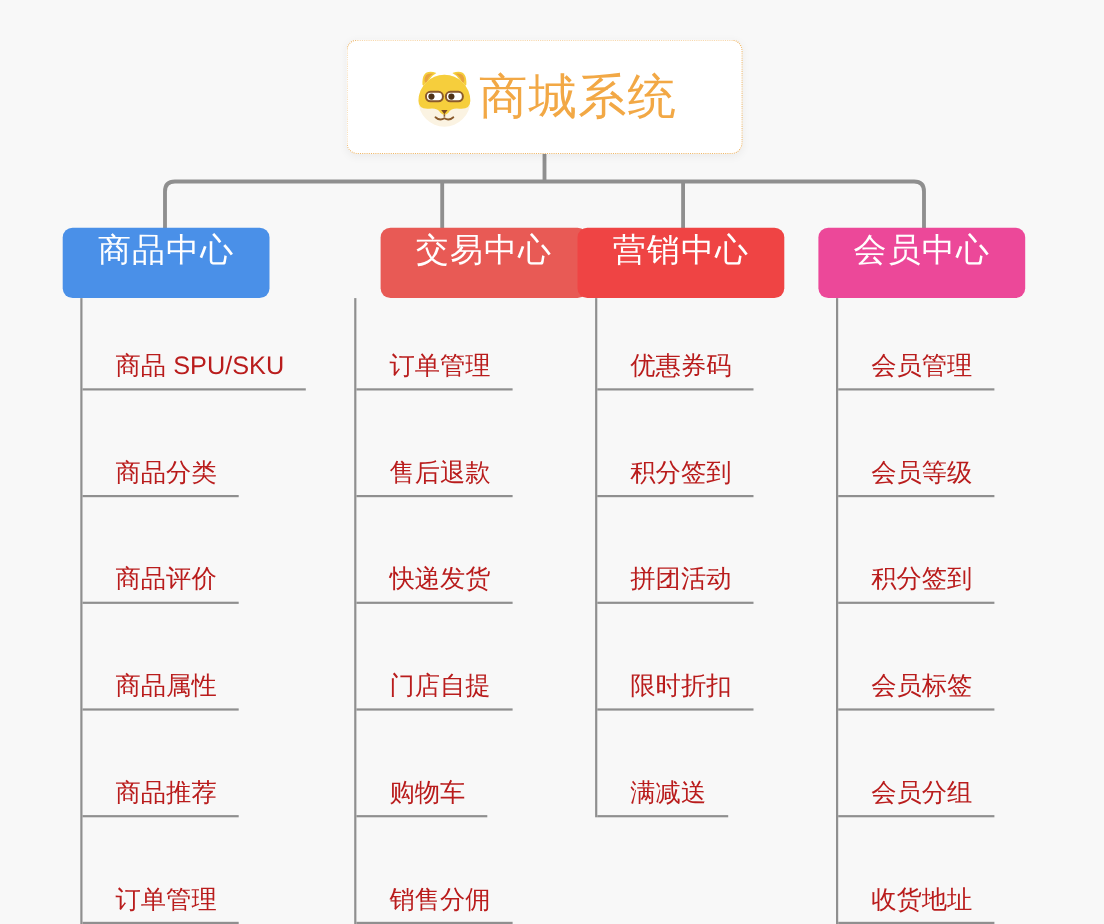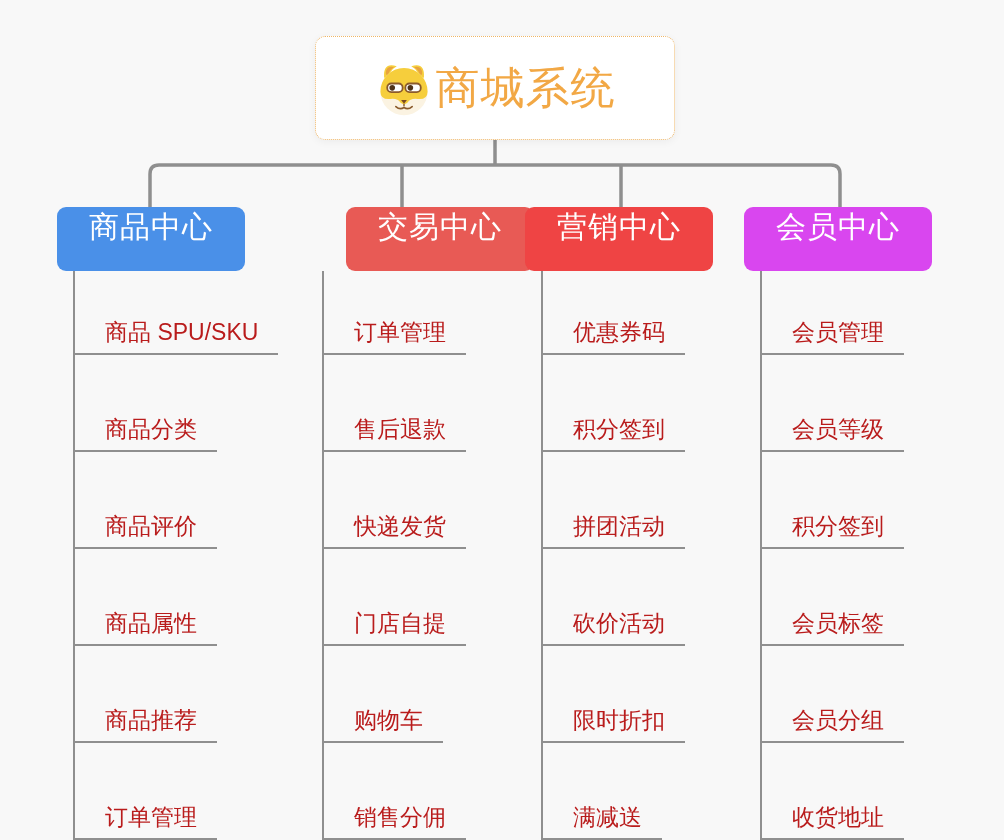--- a/index.html
+++ b/index.html
@@ -88,21 +88,21 @@
 
   <div class="branch-box bx0" style="background-color: rgb(74, 144, 232);">
     <span>商品中心</span>
   </div>
   <div class="branch-box bx1" style="background-color: rgb(232, 90, 85);">
     <span>交易中心</span>
   </div>
   <div class="branch-box bx2" style="background-color: #ef4444;">
     <span>营销中心</span>
   </div>
-  <div class="branch-box bx3" style="background-color: #d946ef;">
+  <div class="branch-box bx3" style="background-color: #ec4899;">
     <span>会员中心</span>
   </div>
 
   <ul class="branch-items col0">
     <li class="first">
         <span>商品 SPU/SKU</span>
       </li>
     <li>
         <span>商品分类</span>
       </li>
@@ -145,23 +145,20 @@
     <li class="first">
         <span>优惠券码</span>
       </li>
     <li>
         <span>积分签到</span>
       </li>
     <li>
         <span>拼团活动</span>
       </li>
     <li>
-        <span>砍价活动</span>
-      </li>
-    <li>
         <span>限时折扣</span>
       </li>
     <li>
         <span>满减送</span>
       </li>
   </ul>
 
   <ul class="branch-items col3">
     <li class="first">
         <span>会员管理</span>

